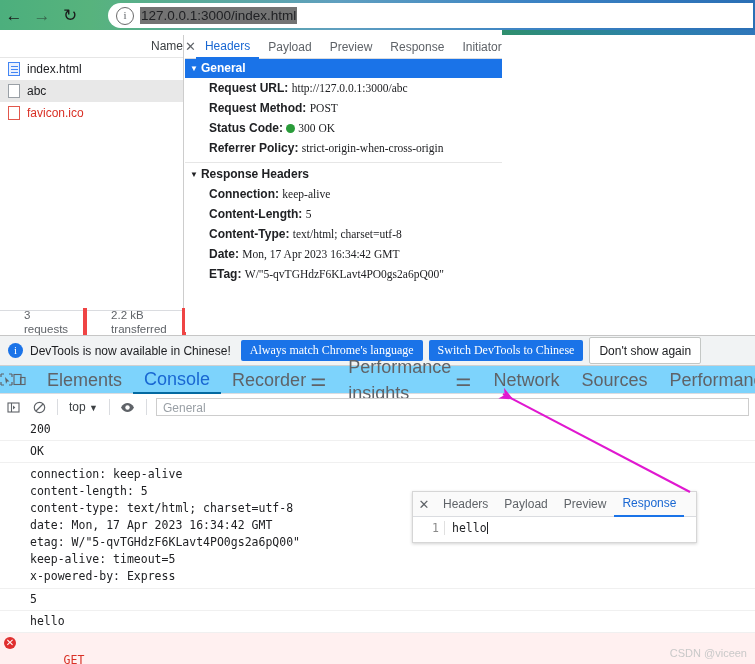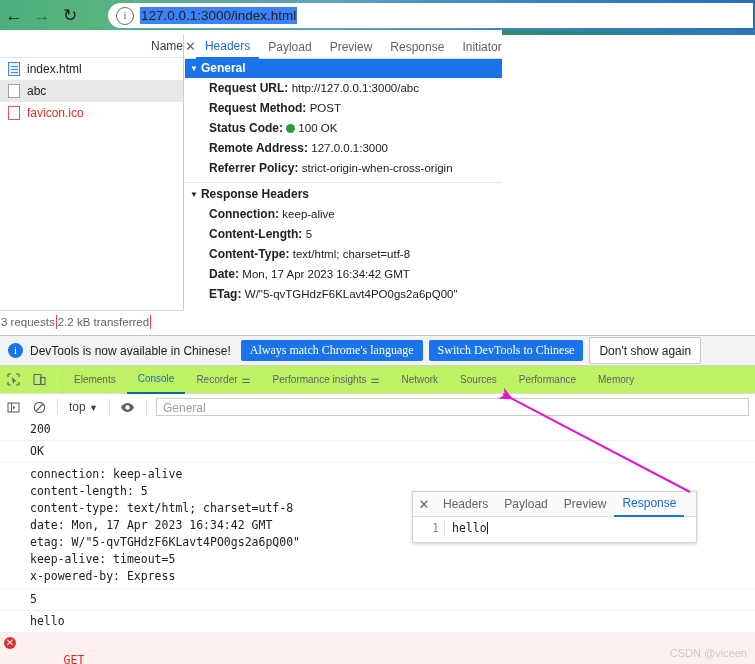--- a/index.html
+++ b/index.html
@@ -39,21 +39,21 @@
   }
   .info-icon {
     width: 16px; height: 16px; border-radius: 50%;
     border: 1.3px solid #6b6b6b; color: #5f6368;
     font-size: 11px; line-height: 14px; text-align: center;
     font-family: "Liberation Serif", serif;
     flex: 0 0 auto; margin-right: 6px;
   }
   .url-text {
     font-size: 13.5px; color: #202124;
-    background: #3b82f6; padding: 1px 1px;
+    background: #737373; padding: 1px 1px;
   }
 
   
   .strip-right {
     position: absolute; left: 502px; top: 30px; width: 253px; height: 5px;
     background: linear-gradient(90deg, #2f8f6d 0%, #2b82a8 55%, #2f77bb 100%);
   }
   .right-white {
     position: absolute; left: 502px; top: 35px; width: 253px; height: 300px;
     background: #fff;
@@ -102,21 +102,21 @@
   .ficon.errico { border-color: #e2574c; }
 
   .net-status {
     position: absolute; left: 0; bottom: 0; width: 184px; height: 22px;
     border-top: 1px solid #dadce0;
     display: flex; align-items: center;
     font-size: 11.5px; color: #5f6368;
     background: #fff;
     box-sizing: border-box;
   }
-  .net-status span { padding: 0 1px; border-right: 1px solid #ef4444; line-height: 14px;}
+  .net-status span { padding: 0 15px; border-right: 4px solid #ef4444; line-height: 14px; margin-left: 9px;}
 
   .net-detail {
     position: absolute; left: 185px; top: 0; width: 317px; height: 297px;
     background: #fff;
   }
   .detail-tabs {
     height: 23px; display: flex; align-items: center;
     border-bottom: 1px solid #dadce0;
     font-size: 12px; color: #5f6368;
   }
@@ -133,21 +133,21 @@
   }
   .section-head.hl { background: #1a73e8; color: #fff; }
   .section-head.plain { color: #202124; }
   .tri { font-size: 8px; margin-right: 3px; display:inline-block; vertical-align: 1px;}
   .kvrow {
     padding: 2.5px 0 2.5px 24px;
     font-size: 12px;
     line-height: 15px;
   }
   .k { font-weight: bold; color: #202124; }
-  .v { font-family: Liberation Sans, sans-serif; font-size: 11.5px; color: #202124; }
+  .v { font-family: Liberation Serif, serif; font-size: 11.5px; color: #202124; }
   .dot-green {
     display: inline-block; width: 9px; height: 9px; border-radius: 50%;
     background: #2a9c3a; vertical-align: -1px; margin-right: 3px;
   }
   .hr-sep { border-top: 1px solid #e6e6e6; margin: 4px 0 2px 0; }
 
   
   .dt-wrap {
     position: absolute; left: 0; top: 335px; width: 755px; height: 329px;
     background: #fff; border-top: 1px solid #c6c6c6;
@@ -170,22 +170,22 @@
     font-family: Liberation Serif, serif; border-radius: 2px;
   }
   .btn-plain {
     background: #fff; color: #202124; border: 1px solid #c4c7c5;
     height: 27px; padding: 0 9px; font-size: 12px; border-radius: 2px;
     font-family: "Liberation Sans", sans-serif;
   }
 
   .dt-tabbar {
     height: 27px; display: flex; align-items: center;
-    border-bottom: 1px solid #dadce0; background: #bef264;
-    font-size: 10px; color: #5f6368;
+    border-bottom: 1px solid #dadce0; background: #7dd3fc;
+    font-size: 18px; color: #5f6368;
   }
   .icon-btn {
     width: 26px; height: 26px; display: flex; align-items: center; justify-content: center;
   }
   .vsep { width: 1px; height: 16px; background: #dadce0; margin: 0 5px; }
   .ptab {
     padding: 0 11px; height: 26px; line-height: 26px;
     display: flex; align-items: center; gap: 4px;
   }
   .ptab.active { color: #1967d2; border-bottom: 2px solid #0369a1; }
@@ -325,25 +325,21 @@
     <div class="kvrow">
       <span class="k">Request URL:</span>
       <span class="v">http://127.0.0.1:3000/abc</span>
     </div>
     <div class="kvrow">
       <span class="k">Request Method:</span>
       <span class="v">POST</span>
     </div>
     <div class="kvrow">
       <span class="k">Status Code:</span>
-      <span class="dot-green"></span><span class="v">100 OK</span>
-    </div>
-    <div class="kvrow">
-      <span class="k">Remote Address:</span>
-      <span class="v">127.0.0.1:3000</span>
+      <span class="dot-green"></span><span class="v">300 OK</span>
     </div>
     <div class="kvrow">
       <span class="k">Referrer Policy:</span>
       <span class="v">strict-origin-when-cross-origin</span>
     </div>
 
     <div class="hr-sep"></div>
 
     <div class="section-head plain">
       <span class="tri">▼</span><span>Response Headers</span>

